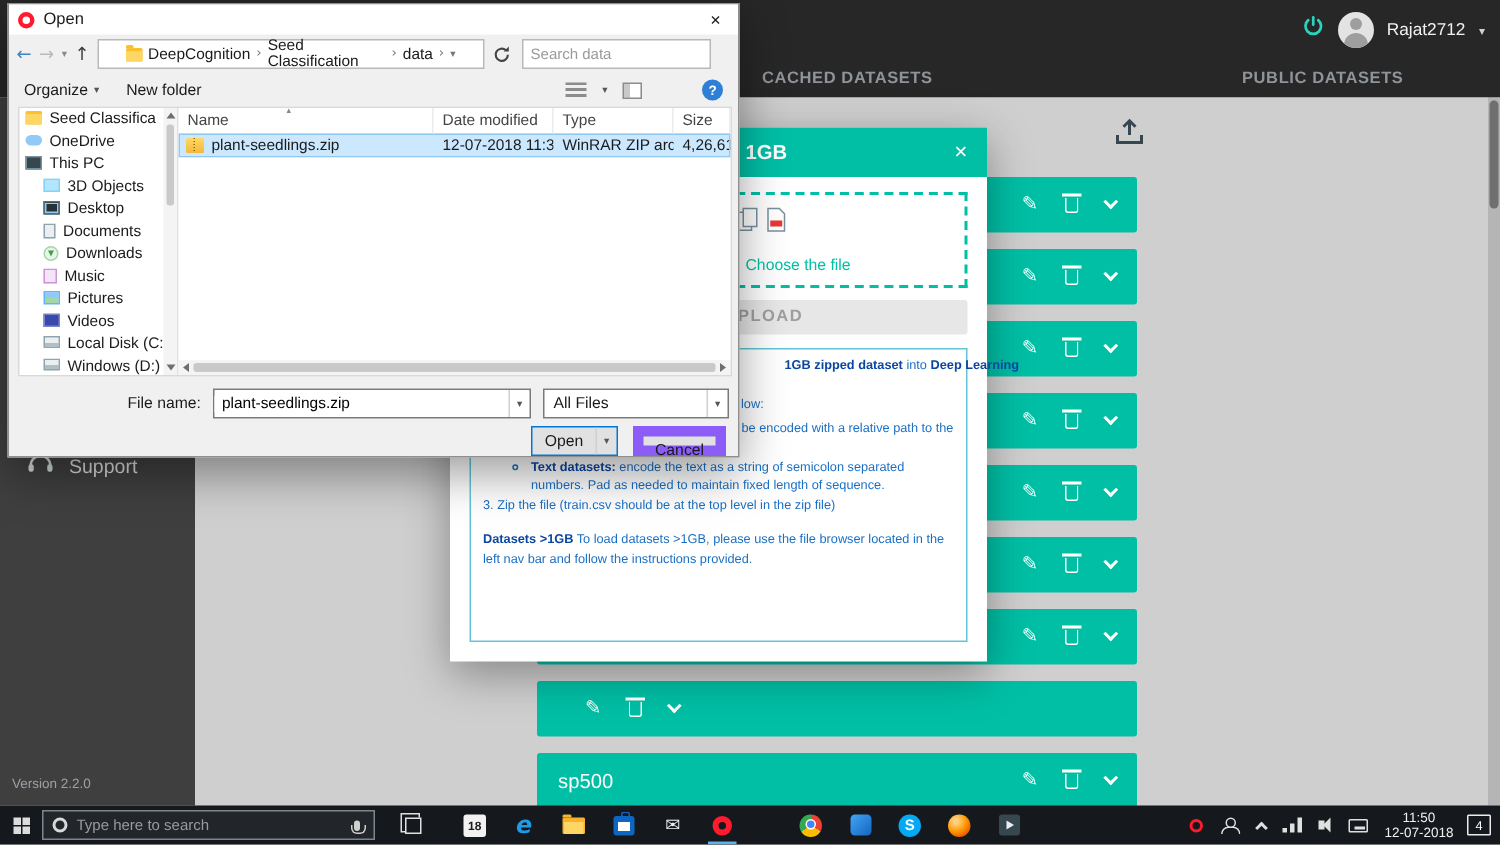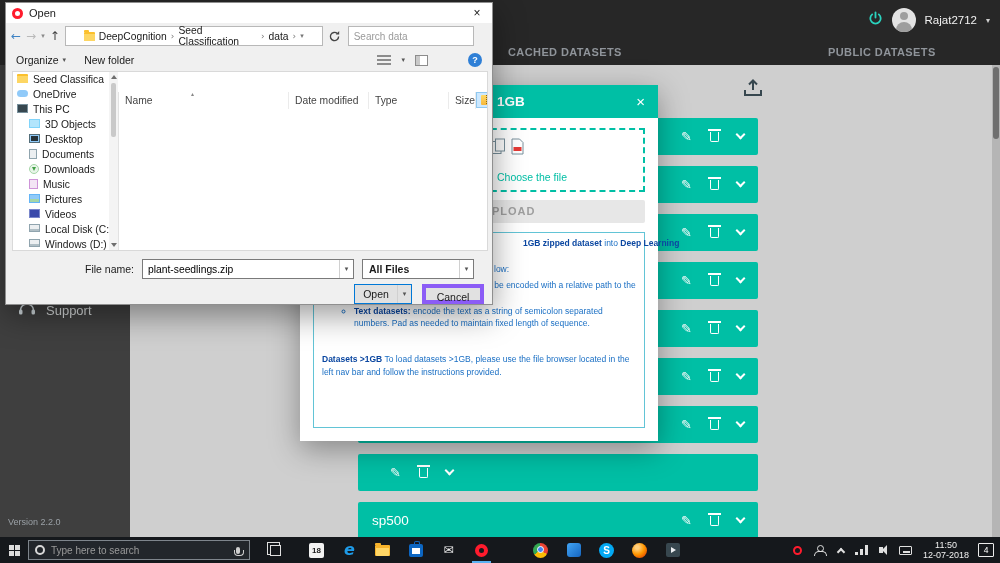--- a/index.html
+++ b/index.html
@@ -100,46 +100,46 @@
   .fi-pic { background:linear-gradient(180deg,#90caf9 55%,#a5d6a7 45%); border:1px solid #64b5f6; }
   .fi-vid { background:#3949ab; border:1px solid #7986cb; }
   .fi-disk { background:linear-gradient(#eceff1 60%,#b0bec5 60%); border:1px solid #90a4ae; height:8px; }
   .vscroll { width:9px; background:#f4f4f4; display:flex; flex-direction:column; align-items:center; padding:3px 0; }
   .vs-th { width:5px; height:54px; background:#c9c9c9; margin-top:4px; border-radius:2px; cursor:pointer; }
   .vs-sp { flex:1; }
   .tup { width:0; height:0; border-left:3px solid transparent; border-right:3px solid transparent; border-bottom:4px solid #6e6e6e; cursor:pointer; }
   .tdn { width:0; height:0; border-left:3px solid transparent; border-right:3px solid transparent; border-top:4px solid #6e6e6e; cursor:pointer; }
   .tlf { width:0; height:0; border-top:3px solid transparent; border-bottom:3px solid transparent; border-right:4px solid #6e6e6e; cursor:pointer; }
   .trt { width:0; height:0; border-top:3px solid transparent; border-bottom:3px solid transparent; border-left:4px solid #6e6e6e; cursor:pointer; }
-  .flist { flex:1; display:flex; border-left:1px solid #e2e2e2; overflow:hidden;margin-top:20px; }
+  .flist { flex:1; display:flex; flex-direction:column; border-left:1px solid #e2e2e2; overflow:hidden; }
   .fl-head { height:17px; display:flex; color:#444; font-size:10.3px; flex:none; }
   .hc { display:flex; align-items:center; padding-left:6px; border-right:1px solid #ebebeb; position:relative; cursor:pointer; }
   .hc.name { width:170px; }
   .sortc { position:absolute; left:72px; top:-2px; font-size:6px; color:#888; font-family:"DejaVu Sans",sans-serif; }
   .hc.date { width:80px; } .hc.type { width:80px; } .hc.size { flex:1; }
   .fl-row { height:16px; display:flex; align-items:center; background:#cce8ff; outline:1px solid #90c8f0; outline-offset:-1px; font-size:10.3px; flex:none; cursor:pointer; }
   .rc { overflow:hidden; white-space:nowrap; }
   .rc.name { width:170px; display:flex; align-items:center; gap:5px; padding-left:5px; }
   .zip { width:12px; height:10px; background:linear-gradient(#ffd965,#f6b73c); border-radius:1px; position:relative; flex:none; }
   .zip::before { content:""; position:absolute; left:5px; top:0; bottom:0; width:1px; background:repeating-linear-gradient(180deg,#8d6708 0 1px,transparent 1px 2px); }
   .rc.date { width:80px; padding-left:6px; } .rc.type { width:80px; padding-left:6px; } .rc.size { flex:1; padding-left:6px; }
   .fl-fill { flex:1; background:#fff; }
   .hscroll { height:10px; display:flex; align-items:center; background:#f4f4f4; padding:0 3px; gap:3px; flex:none; }
   .hs-th { flex:1; height:6px; background:#c9c9c9; border-radius:2px; cursor:pointer; }
   .dlg-fname { position:absolute; left:4px; top:255px; width:100%; height:22px; display:flex; align-items:center; }
   .fn-label { width:132px; text-align:right; padding-right:8px; }
   .combo { width:212px; height:20px; border:1px solid #7a7a7a; background:#fff; display:flex; align-items:center; }
   .combo input { flex:1; min-width:0; border:none; outline:none; padding:0 5px; font-size:10.3px; font-family:inherit; }
   .cc { width:14px; text-align:center; color:#555; font-size:7px; border-left:1px solid #d0d0d0; height:100%; line-height:18px; font-family:"DejaVu Sans",sans-serif; cursor:pointer; }
-  .ftype { margin-left:8px; width:112px; height:20px; border:1px solid #7a7a7a; background:#fff; display:flex; align-items:center; padding-left:6px; cursor:pointer;font-weight:bold; }
+  .ftype { margin-left:8px; width:124px; height:20px; border:1px solid #7a7a7a; background:#fff; display:flex; align-items:center; padding-left:6px; cursor:pointer; }
   .ftype .lab { flex:1; }
   .dlg-btns { position:absolute; right:8px; top:281px; display:flex; gap:10px; }
   .btn-open { width:58px; height:20px; border:1px solid #0078d7; background:#e1e1e1; display:flex; align-items:center; cursor:pointer; }
   .bo-label { flex:1; text-align:center; }
-  .btn-cancel { width:62px; height:20px; border:4px solid #8b5cf6; background:#e1e1e1; text-align:center; line-height:18px; cursor:pointer; }
+  .btn-cancel { width:62px; height:20px; border:7px solid #8b5cf6; background:#e1e1e1; text-align:center; line-height:18px; cursor:pointer; }
 
   
   .tbar { position:absolute; left:0; bottom:0; width:100%; height:26px; background:#15181c; display:flex; align-items:center; z-index:50; color:#e8e8e8; }
   .t-start { width:28px; height:26px; display:flex; align-items:center; justify-content:center; cursor:pointer; }
   .winlogo { width:11px; height:11px; background:linear-gradient(#dcdcdc,#dcdcdc) 0 0/5px 5px no-repeat,linear-gradient(#dcdcdc,#dcdcdc) 6px 0/5px 5px no-repeat,linear-gradient(#dcdcdc,#dcdcdc) 0 6px/5px 5px no-repeat,linear-gradient(#dcdcdc,#dcdcdc) 6px 6px/5px 5px no-repeat; }
   .t-search { width:222px; height:20px; border:1px solid #7e858c; background:#22262b; display:flex; align-items:center; padding:0 6px; gap:6px; }
   .cortana { width:10px; height:10px; border-radius:50%; border:2px solid #d8d8d8; flex:none; }
   .t-search input { flex:1; min-width:0; background:transparent; border:none; outline:none; color:#cfcfcf; font-size:10px; font-family:inherit; }
   .mic { width:4px; height:7px; background:#cfcfcf; border-radius:2px; position:relative; margin-right:3px; flex:none; cursor:pointer; }
   .mic::after { content:""; position:absolute; left:-2px; top:3px; width:8px; height:5px; border:1px solid #cfcfcf; border-top:none; border-radius:0 0 4px 4px; }
@@ -301,20 +301,21 @@
     <div class="m-upload">
         <span>UPLOAD</span>
       </div>
     <div class="m-box">
       <div class="f1"><b>1GB zipped dataset</b><span> into </span><b>Deep Learning</b></div>
       <div class="f2">low:</div>
       <ul>
         <li><b>Image datasets:</b><span> each image should be encoded with a relative path to the image file.</span></li>
         <li><b>Text datasets:</b><span> encode the text as a string of semicolon separated numbers. Pad as needed to maintain fixed length of sequence.</span></li>
       </ul>
+      <div class="f3">3. Zip the file (train.csv should be at the top level in the zip file)</div>
       <div class="f4"><b>Datasets &gt;1GB</b><span> To load datasets &gt;1GB, please use the file browser located in the left nav bar and follow the instructions provided.</span></div>
     </div>
   </div>
 
   <div class="dlg">
     <div class="dlg-tb">
       <span class="odot"></span>
       <span class="dlg-title">Open</span>
       <span class="dlg-close">×</span>
     </div>

